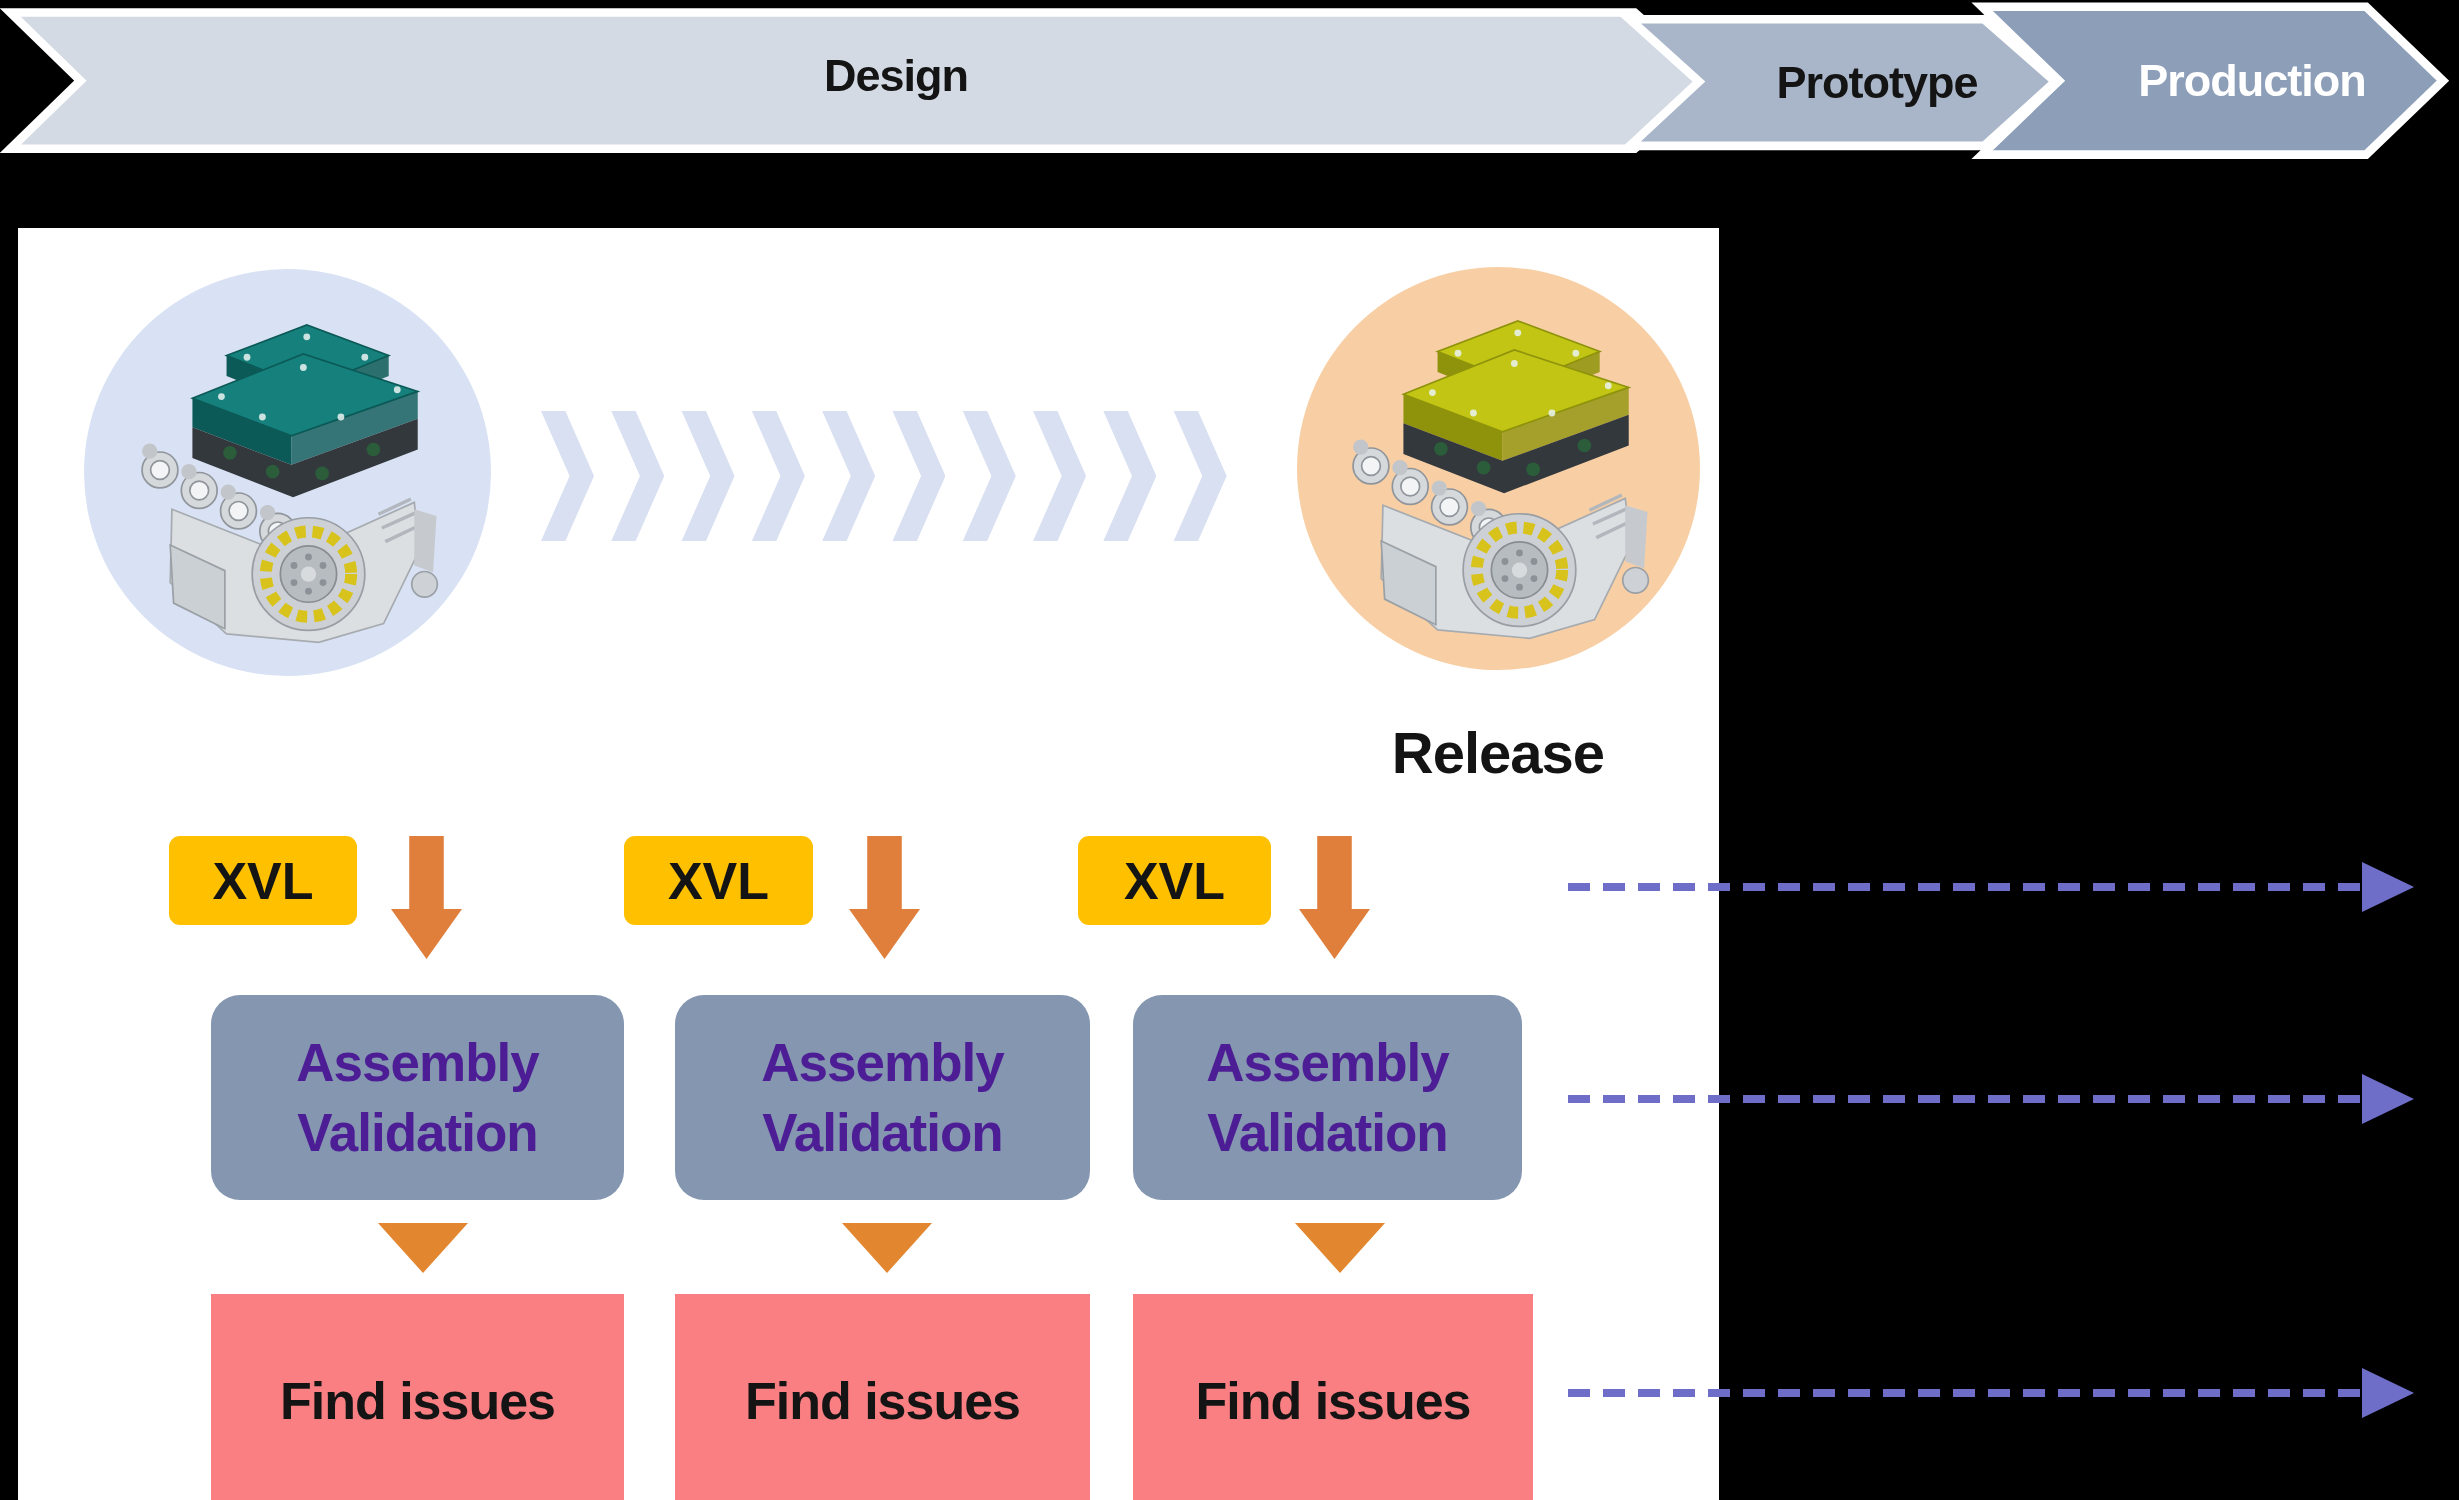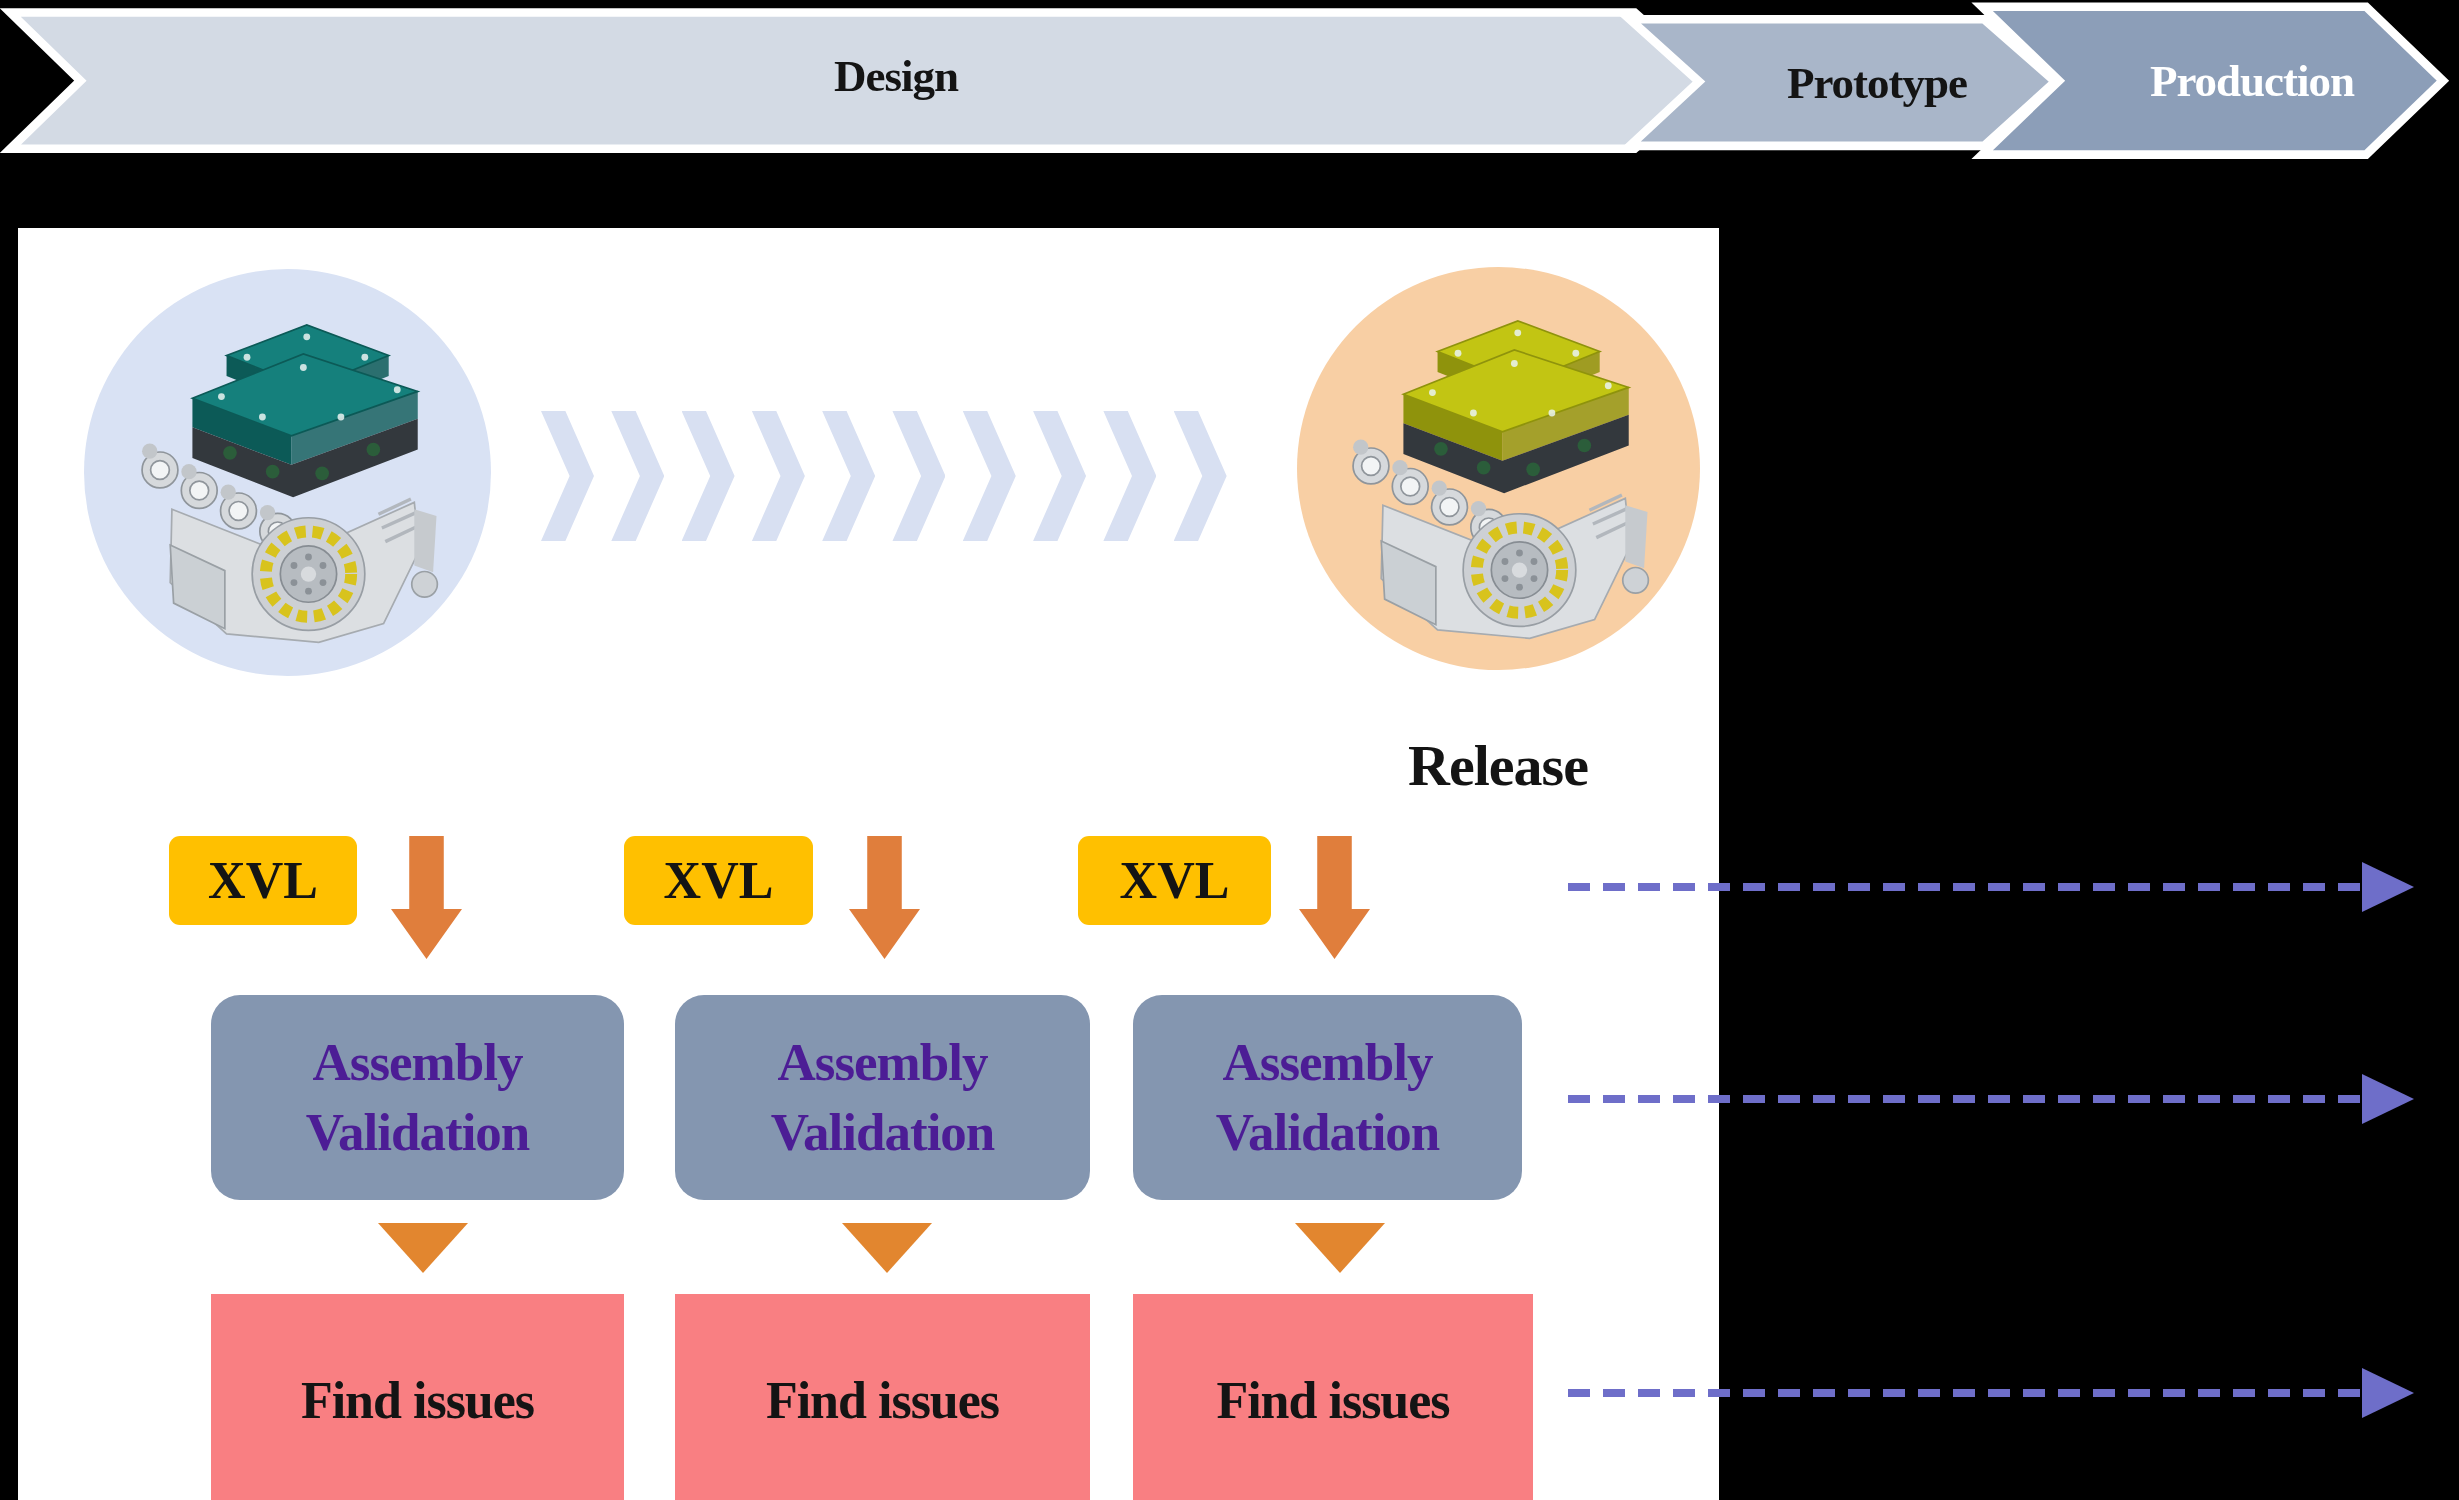--- a/index.html
+++ b/index.html
@@ -1,18 +1,18 @@
 <!DOCTYPE html>
 <html><head>
 <meta charset="utf-8">
 <style>
   * { box-sizing: border-box; }
   html,body { margin:0; padding:0; background:#000; width:2459px; height:1501px; overflow:hidden;
               font-family:"Liberation Sans", sans-serif; }
-  #stage { position:relative; width:2124px; height:1501px; background:#000;font-family:Liberation Serif, serif; }
+  #stage { position:relative; width:2124px; height:1501px; background:#000; }
 
   
   #banner-svg { position:absolute; left:0; top:0; }
   .banner-label { position:absolute; display:flex; align-items:center; justify-content:center;
                   font-weight:bold; font-size:45px; letter-spacing:-1px; color:#141414; }
   .banner-label.light { color:#ffffff; }
 
   
   #panel { position:absolute; left:18px; top:228px; width:1701px; height:1273px;
            background:#ffffff; overflow:hidden; }
@@ -25,21 +25,21 @@
   
   #chevron-band { position:absolute; left:523px; top:183px; width:698px; height:130px;
                   display:flex; }
   .band-chevron { width:53px; height:130px; margin-right:17.3px; flex:0 0 auto;
                   background:var(--band,#d8e0f2);
                   clip-path:polygon(0 0, 46% 0, 100% 50%, 46% 100%, 0 100%, 54% 50%); }
 
   .flow-label { position:absolute; font-weight:bold; font-size:58px; letter-spacing:-1px;
                 color:#141414; width:384px; text-align:center; }
   #cad-label     { left:77px;   top:480px; }
-  #release-label { left:1288px; top:504px; }
+  #release-label { left:1288px; top:491px; }
 
   
   .xvl-badge { position:absolute; top:608px; height:89px; background:var(--xvl,#ffc000);
                border-radius:11px; display:flex; align-items:center; justify-content:center;
                font-weight:bold; font-size:52px; color:#141414; }
   #xvl-1 { left:151px;  width:188px; }
   #xvl-2 { left:606px;  width:189px; }
   #xvl-3 { left:1060px; width:193px; }
 
   

